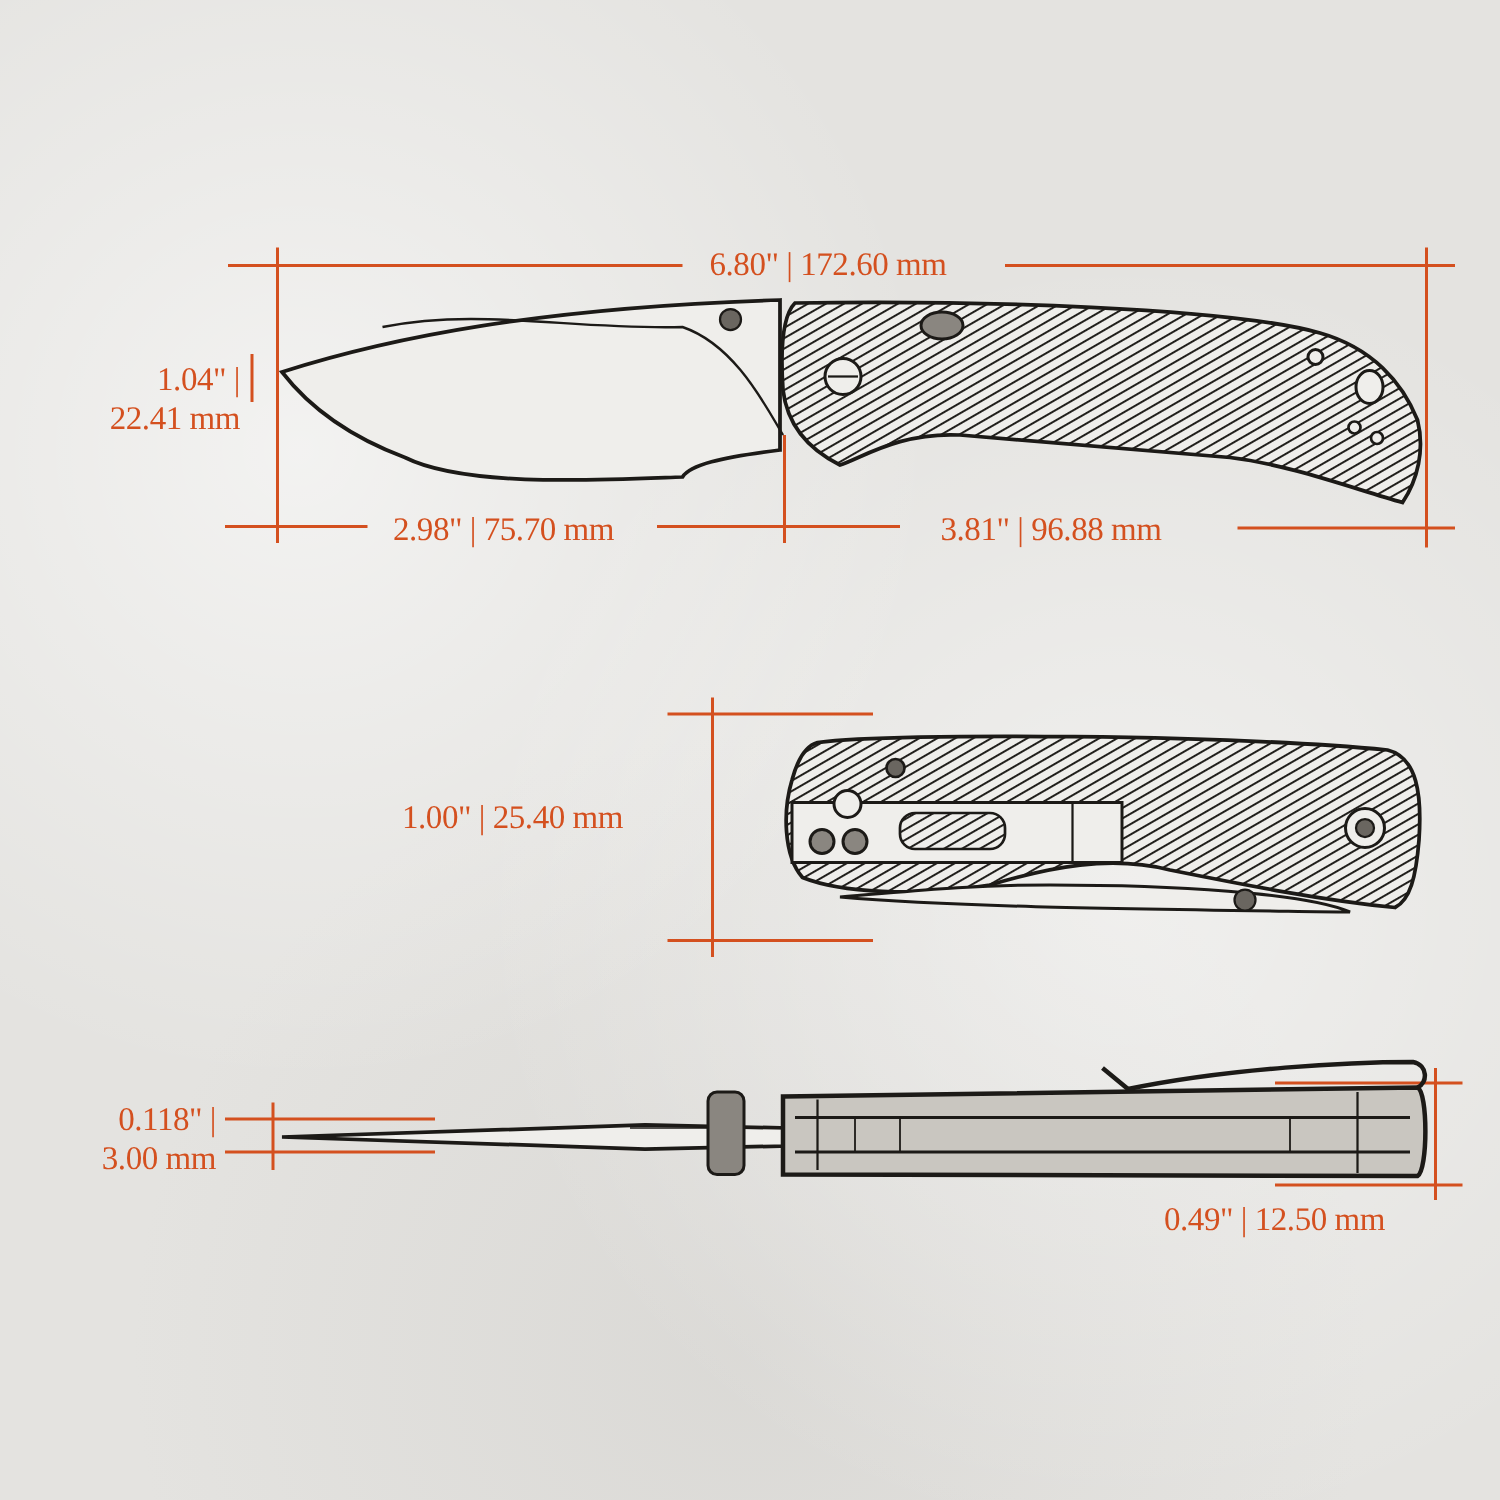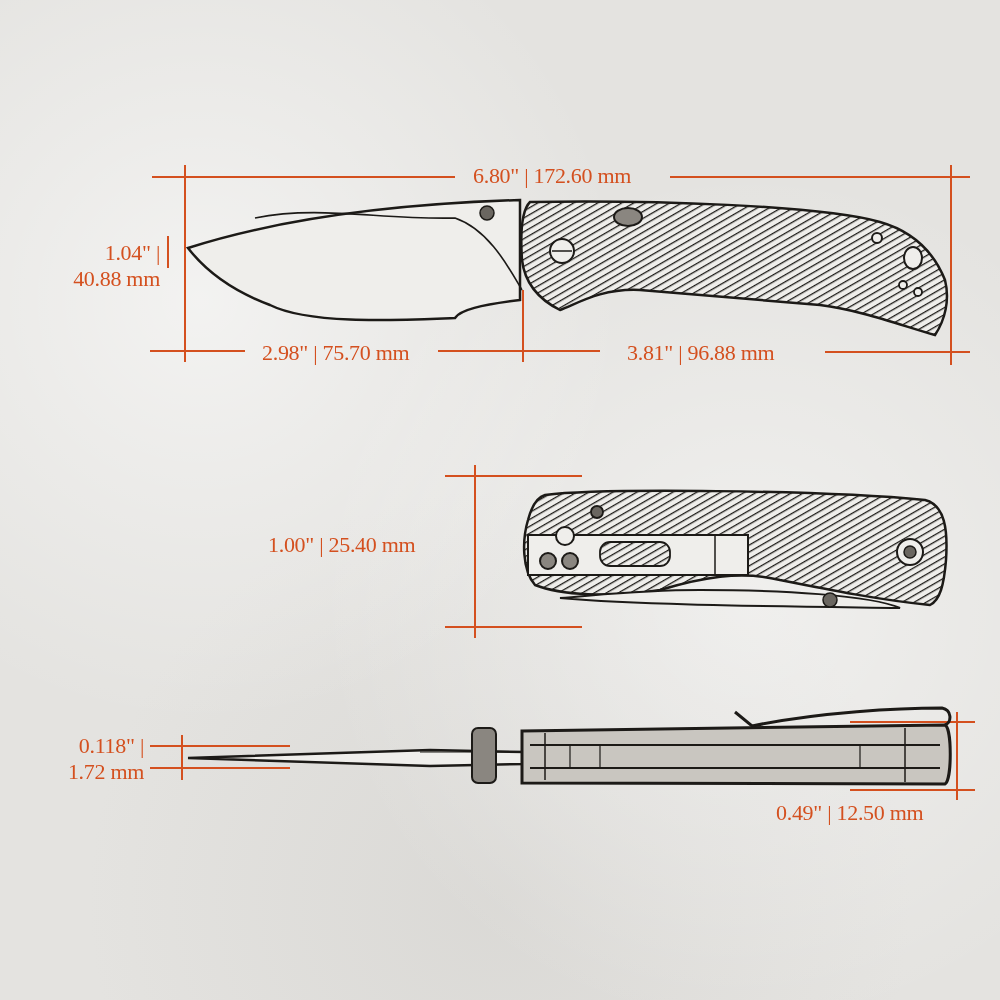--- a/index.html
+++ b/index.html
@@ -111,26 +111,26 @@
     <line x1="860" y1="745" x2="860" y2="768" stroke="#1c1a17" stroke-width="1.2"></line>
     <line x1="905" y1="728" x2="905" y2="782" stroke="#1c1a17" stroke-width="1.5"></line>
     <path d="M735 712 L 752 726 C 820 712, 900 708, 942 708 C 952 710, 952 722, 945 725" fill="none" stroke="#1c1a17" stroke-width="3"></path>
   </g>
 </svg>
 
 <div class="dim-label" style="left:473px; top:163px;">6.80" | 172.60 mm</div>
 
 <div class="dim-label" style="left:48px; top:240px; width:112px;">
   <span class="stack">1.04" |</span>
-  <span class="stack">40.88 mm</span>
+  <span class="stack">22.41 mm</span>
 </div>
 
 <div class="dim-label" style="left:262px; top:340px;">2.98" | 75.70 mm</div>
 <div class="dim-label" style="left:627px; top:340px;">3.81" | 96.88 mm</div>
 
 <div class="dim-label" style="left:268px; top:532px;">1.00" | 25.40 mm</div>
 
 <div class="dim-label" style="left:48px; top:733px; width:96px;">
   <span class="stack">0.118" |</span>
-  <span class="stack">1.72 mm</span>
+  <span class="stack">3.00 mm</span>
 </div>
 
 <div class="dim-label" style="left:776px; top:800px;">0.49" | 12.50 mm</div>
 
 </body></html>

